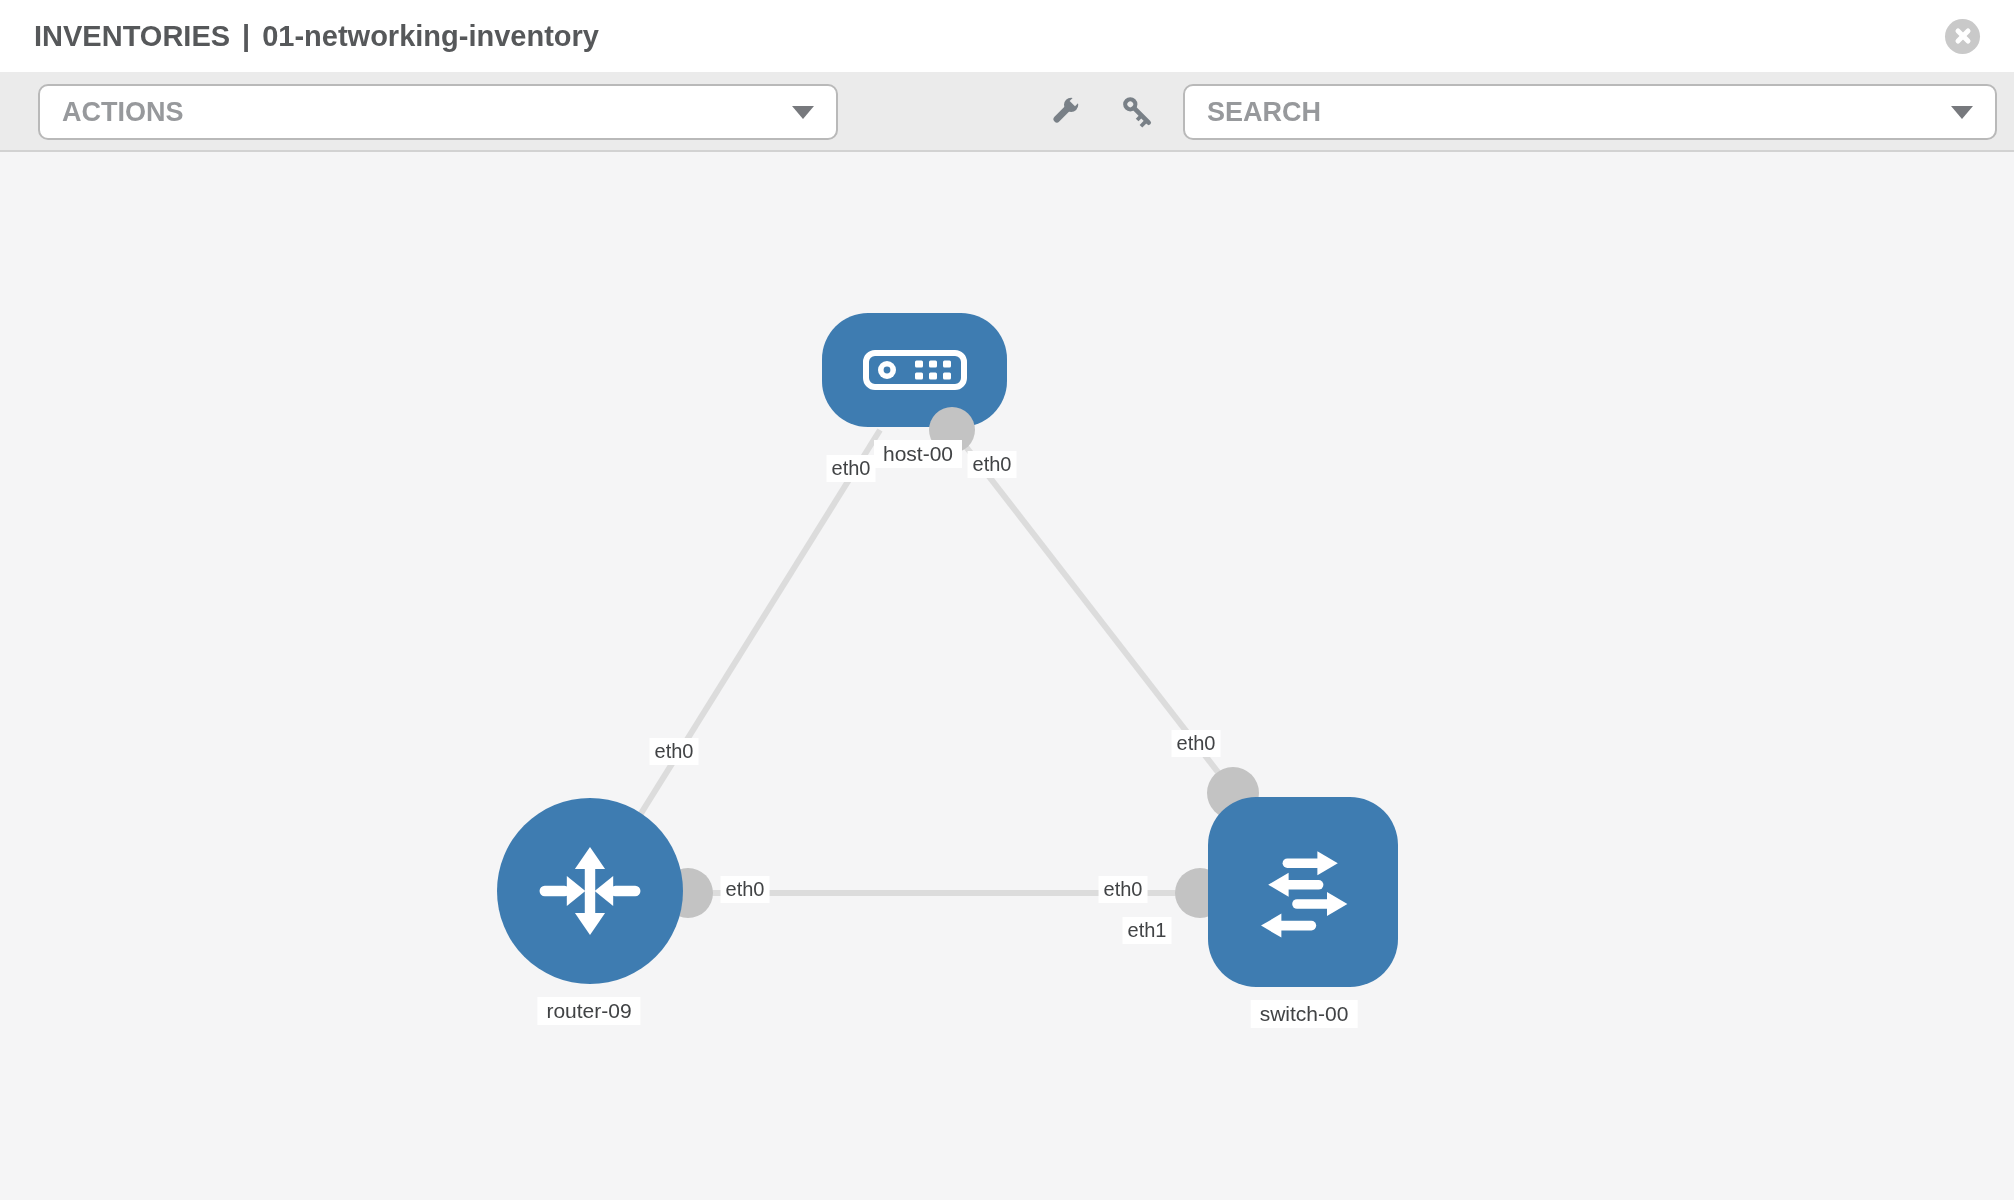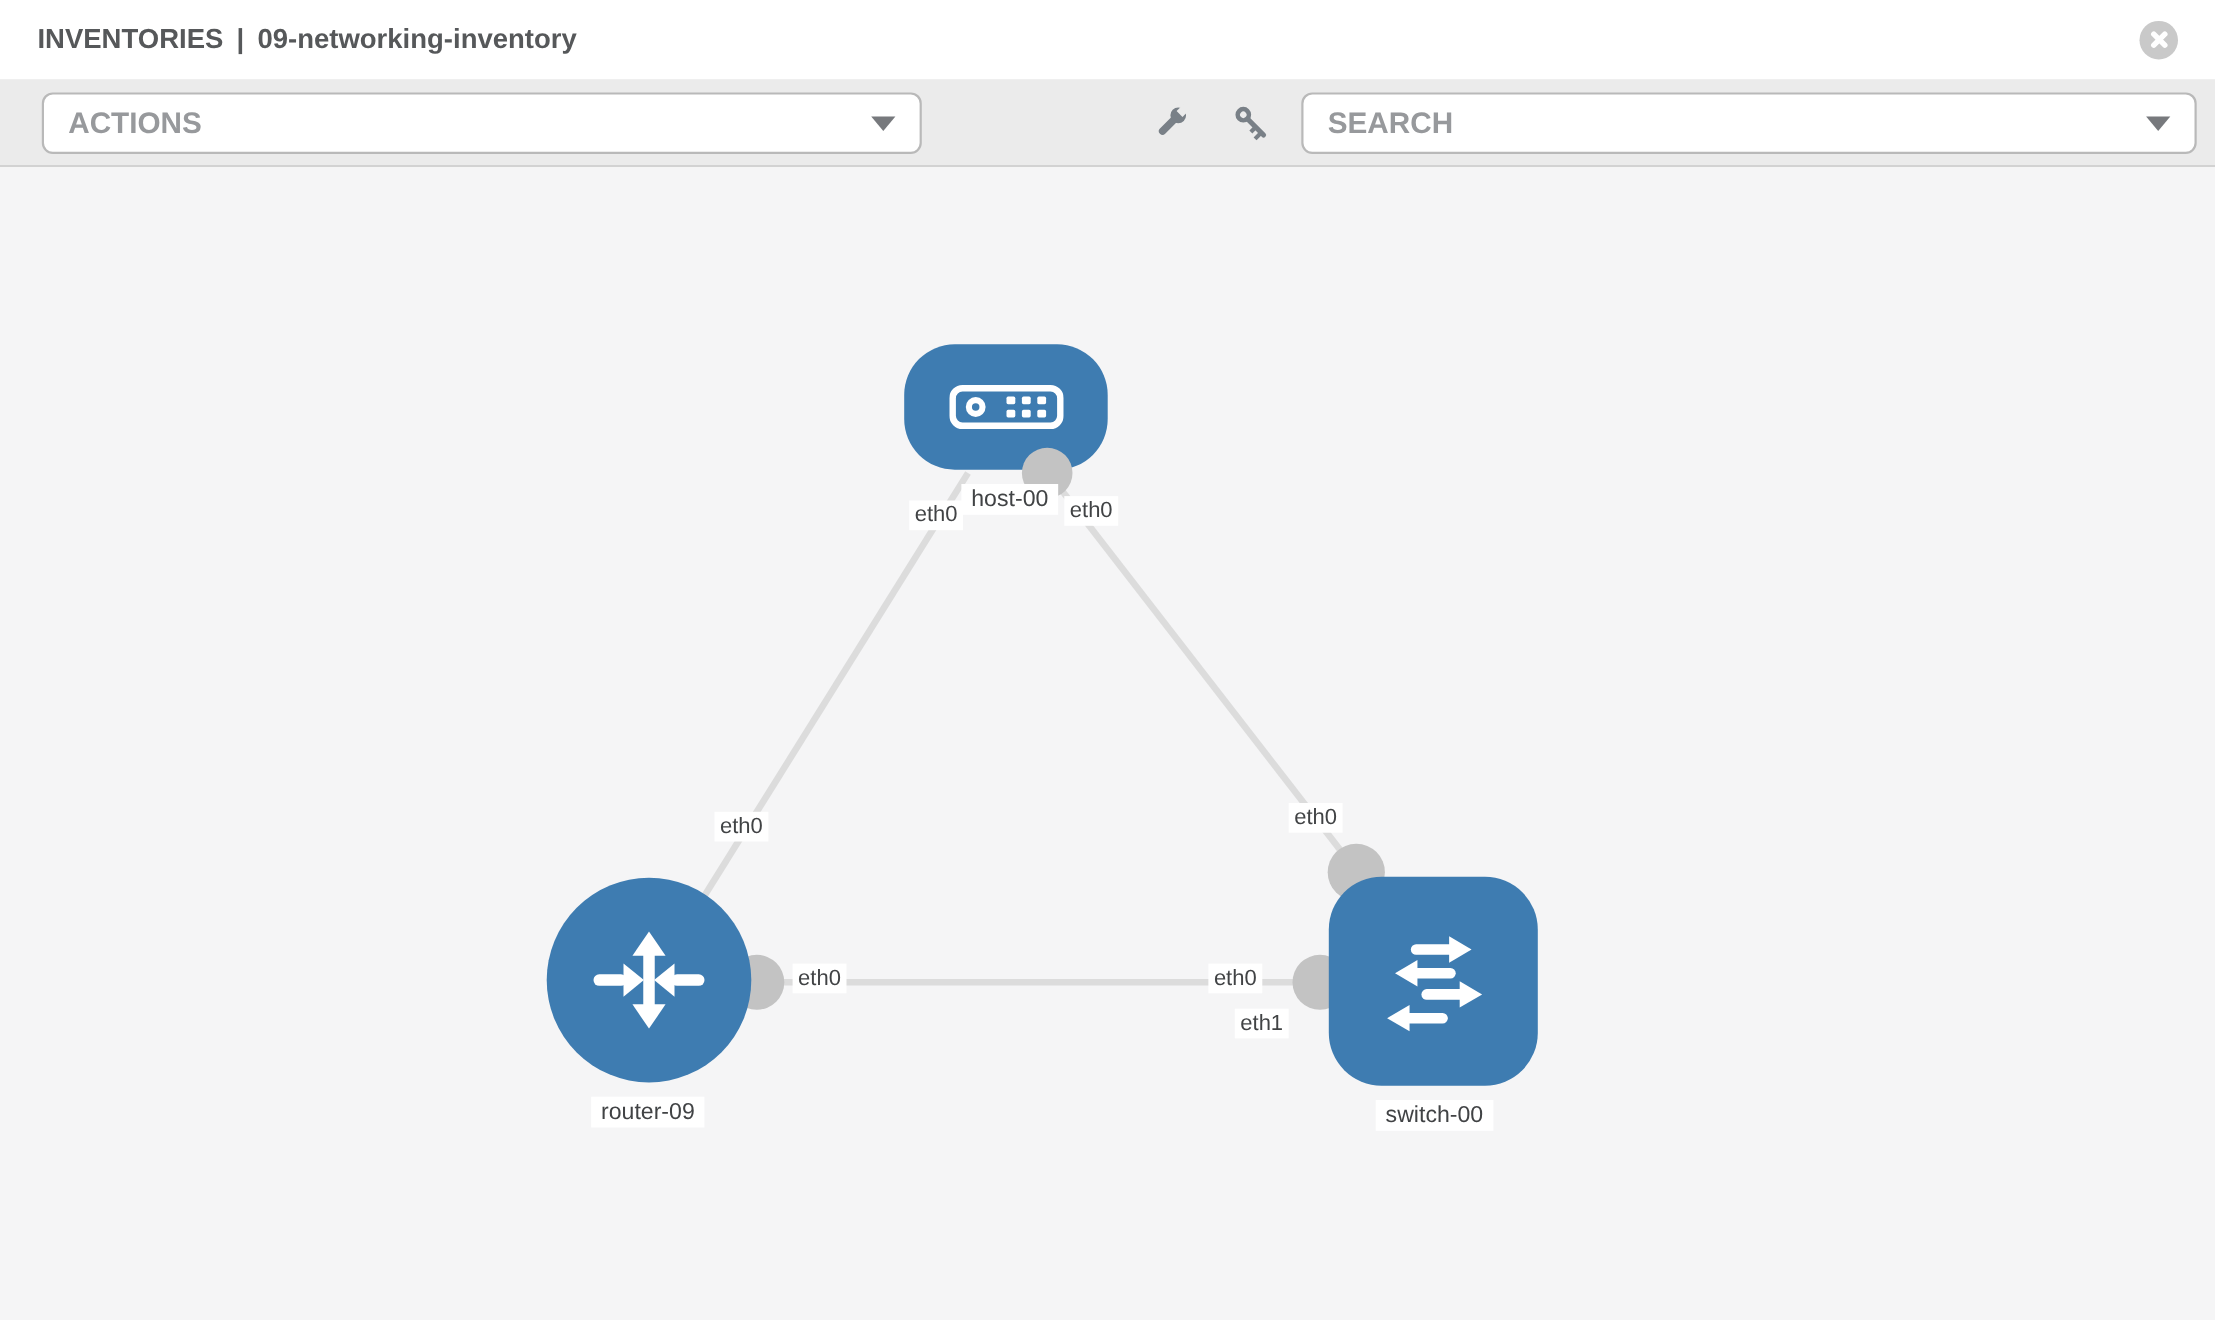--- a/index.html
+++ b/index.html
@@ -4,21 +4,21 @@
 <style>
   html,body {margin:0; padding:0; background:#ffffff;}
   .screen {
     position:relative; width:2014px; height:1200px; overflow:hidden;
     background:#ffffff; font-family:"Liberation Sans", sans-serif;
     -webkit-font-smoothing:antialiased;
   }
   
   .header {position:absolute; top:0; left:0; right:0; height:72px; background:#fff;
     display:flex; align-items:center; padding:0 34px; box-sizing:border-box;}
-  .page-title {font-size:25px; font-weight:700; color:#56585a; display:flex; align-items:center;}
+  .page-title {font-size:29px; font-weight:700; color:#56585a; display:flex; align-items:center;}
   .page-title .sep {margin:0 12px;}
   .close-btn {margin-left:auto; width:35px; height:35px; border-radius:50%; background:#c9c9c9;
     display:flex; align-items:center; justify-content:center; cursor:pointer;}
   
   .toolbar {position:absolute; top:72px; left:0; right:0; height:80px; background:#ebebeb;
     border-bottom:2px solid #d2d2d2; box-sizing:border-box;font-weight:bold;}
   .dropdown {position:absolute; top:12px; height:56px; background:#fff;
     border:2px solid #b9b9b9; border-radius:10px; display:flex; align-items:center;
     padding:0 22px; box-sizing:border-box; color:#97999c; font-size:27px; cursor:pointer;}
   .dd-actions {left:38px; width:800px;}
@@ -48,21 +48,21 @@
 </style>
 </head>
 <body>
 
 <div class="screen">
 
   <div class="header">
     <div class="page-title">
       <span>INVENTORIES</span>
       <span class="sep">|</span>
-      <span>09-networking-inventory</span>
+      <span>01-networking-inventory</span>
     </div>
     <div class="close-btn">
       <svg width="18" height="18" viewBox="0 0 18 18">
         <line x1="4" y1="4" x2="14" y2="14" stroke="#ffffff" stroke-width="5" stroke-linecap="round"></line>
         <line x1="14" y1="4" x2="4" y2="14" stroke="#ffffff" stroke-width="5" stroke-linecap="round"></line>
       </svg>
     </div>
   </div>
 
   <div class="toolbar">

